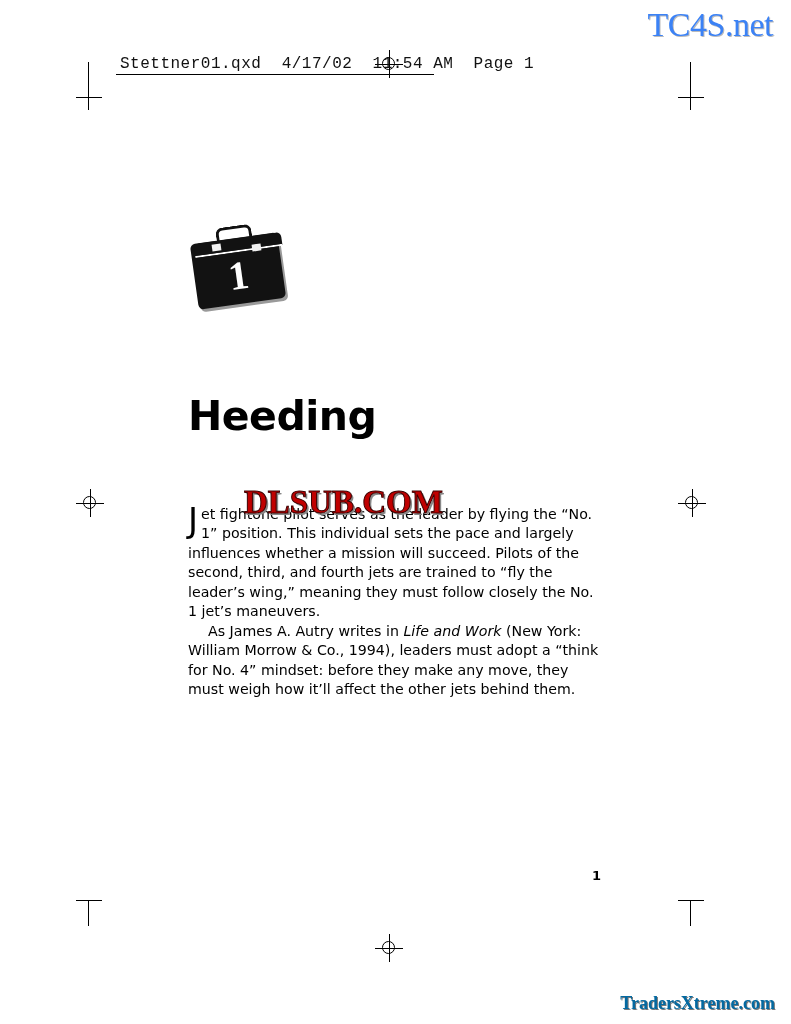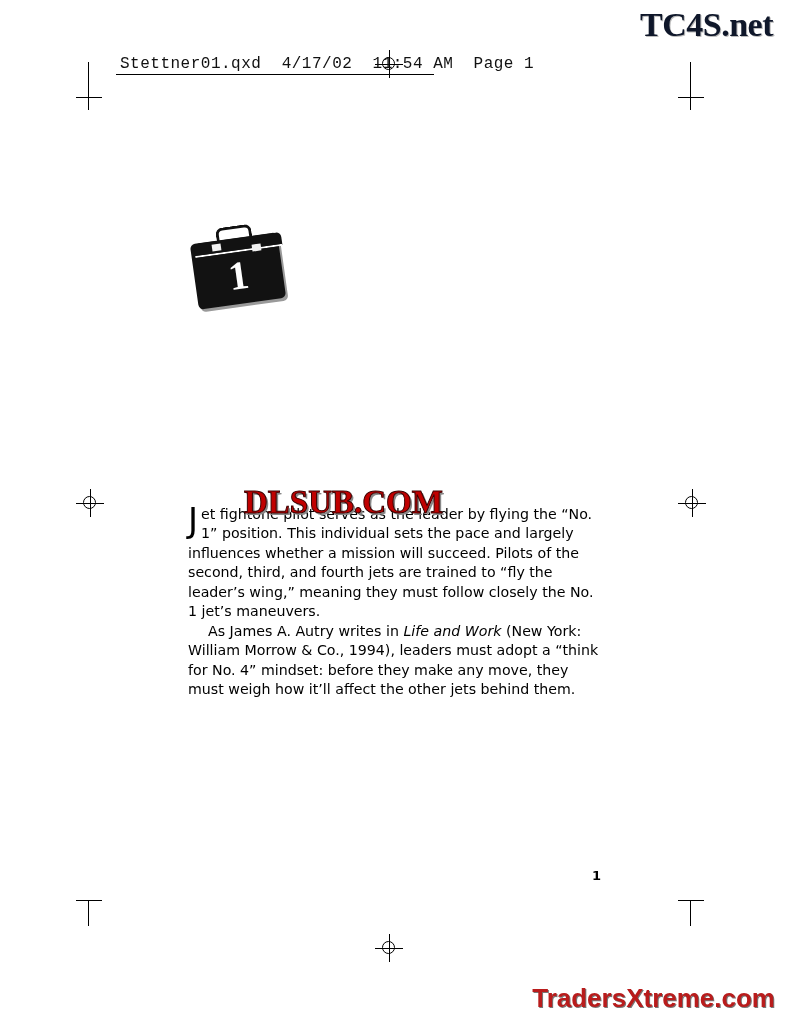--- a/index.html
+++ b/index.html
@@ -14,35 +14,35 @@
     font-family: "Liberation Sans", sans-serif;
     overflow: hidden;
   }
 
   
   .wm-top {
     position: absolute;
     top: 6px;
     right: 18px;
     font-family: "Liberation Serif", serif;
-    font-weight: bold;
+    font-weight: normal;
     font-size: 34px;
-    color: #0f172a;
+    color: #3b82f6;
     letter-spacing: -0.5px;
     text-shadow: 1px 1px 0 #bbb;
     text-align: center;
   }
   .wm-bottom {
     position: absolute;
     bottom: 10px;
     right: 16px;
-    font-family: Liberation Sans, sans-serif;
-    font-weight: bold;
-    font-size: 26px;
-    color: #b91c1c;
+    font-family: Liberation Serif, serif;
+    font-weight: bold;
+    font-size: 18px;
+    color: #0369a1;
     text-shadow: 1px 1px 0 #777;
   }
   .wm-center {
     position: absolute;
     left: 244px;
     top: 484px;
     font-family: "Liberation Serif", serif;
     font-weight: bold;
     font-size: 33px;
     color: #c00000;
@@ -262,20 +262,21 @@
 <div class="case-wrap">
   <div class="case-handle"></div>
   <div class="case-body"></div>
   <div class="case-lid"></div>
   <div class="case-clasp l"></div>
   <div class="case-clasp r"></div>
   <div class="case-num">1</div>
 </div>
 
 <h1 class="chapter-title">
+  <span>Heeding</span>
 </h1>
 
 <div class="wm-center">DLSUB.COM</div>
 
 <div class="body-col">
   <p class="first">
     <span class="dropcap">J</span><span>et fight</span><span>one pilot serves as the leader by flying the “No. 1” position. This individual sets the pace and largely influences whether a mission will succeed. Pilots of the second, third, and fourth jets are trained to “fly the leader’s wing,” meaning they must follow closely the No. 1 jet’s maneuvers.</span>
   </p>
   <p><span>As James A. Autry writes in </span><em>Life and Work</em><span> (New York: William Morrow &amp; Co., 1994), leaders must adopt a “think for No. 4” mindset: before they make any move, they must weigh how it’ll affect the other jets behind them.</span></p>
 </div>

